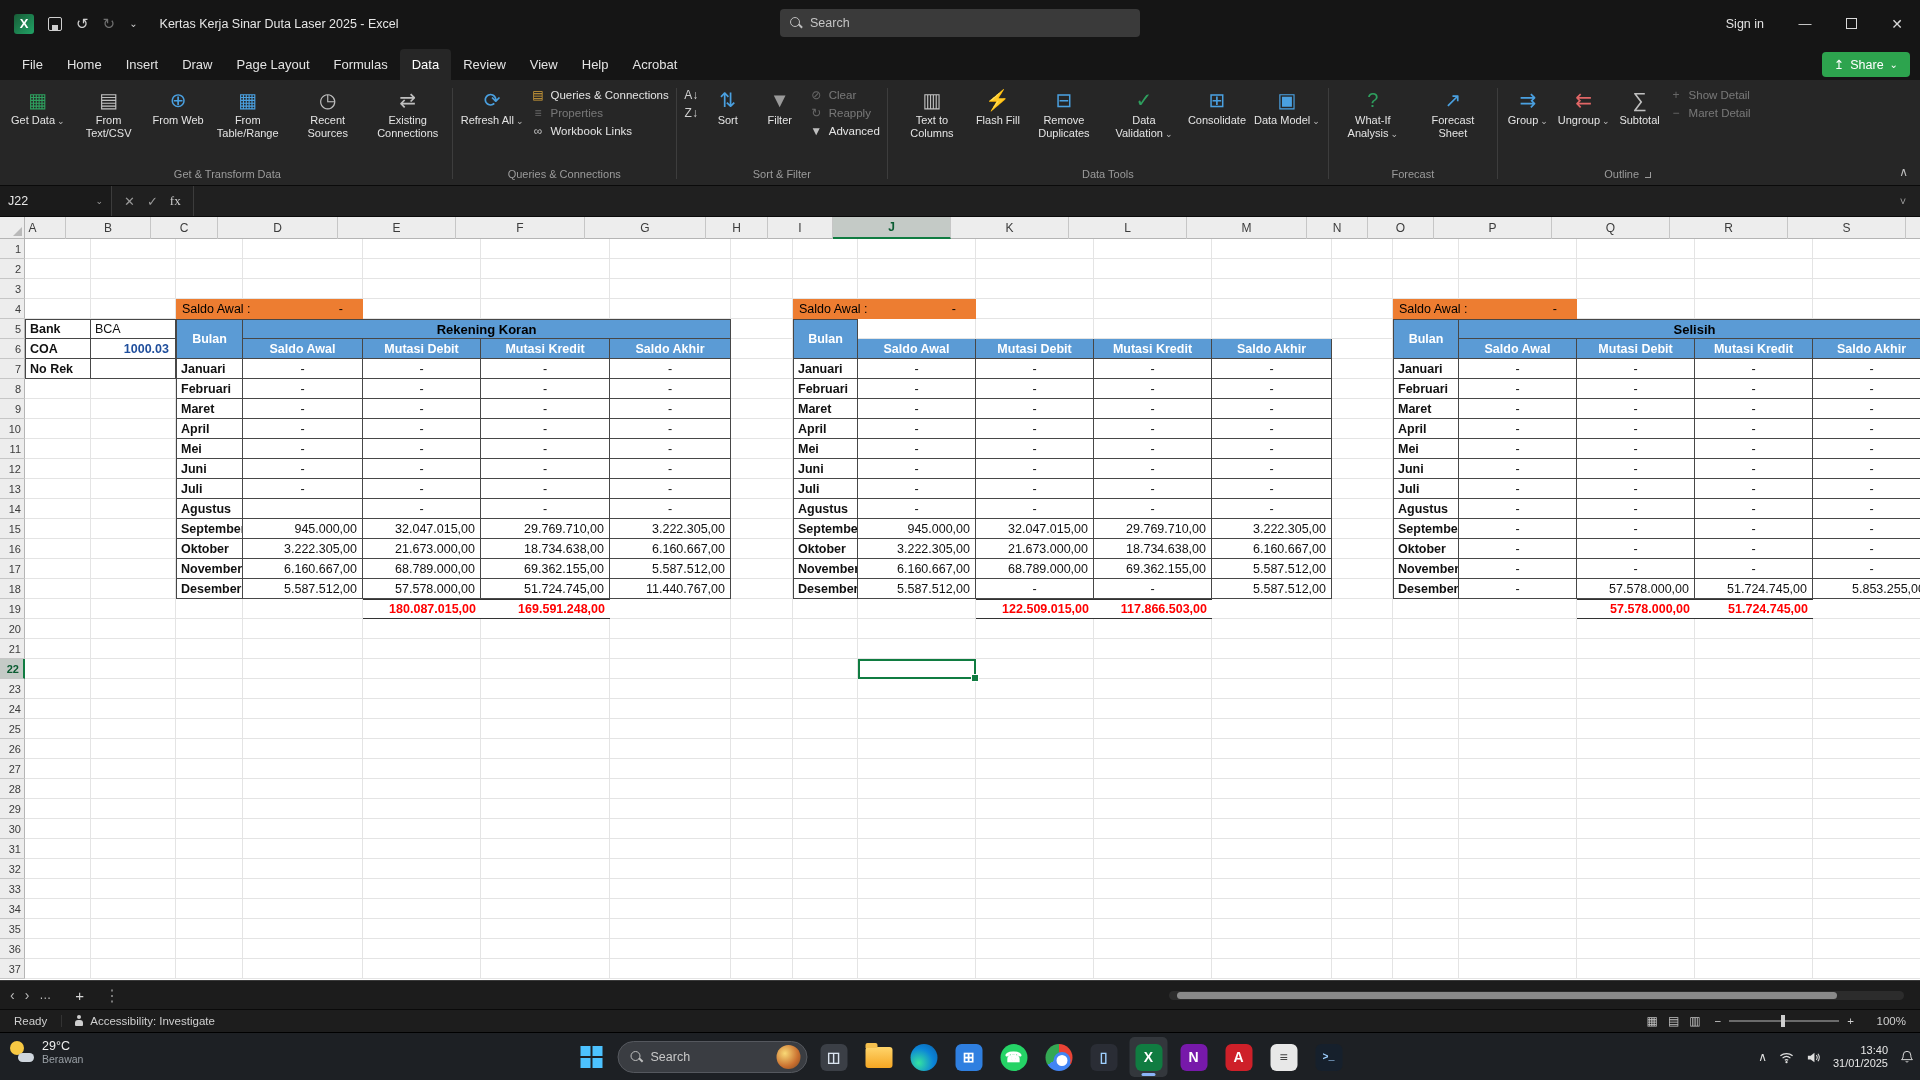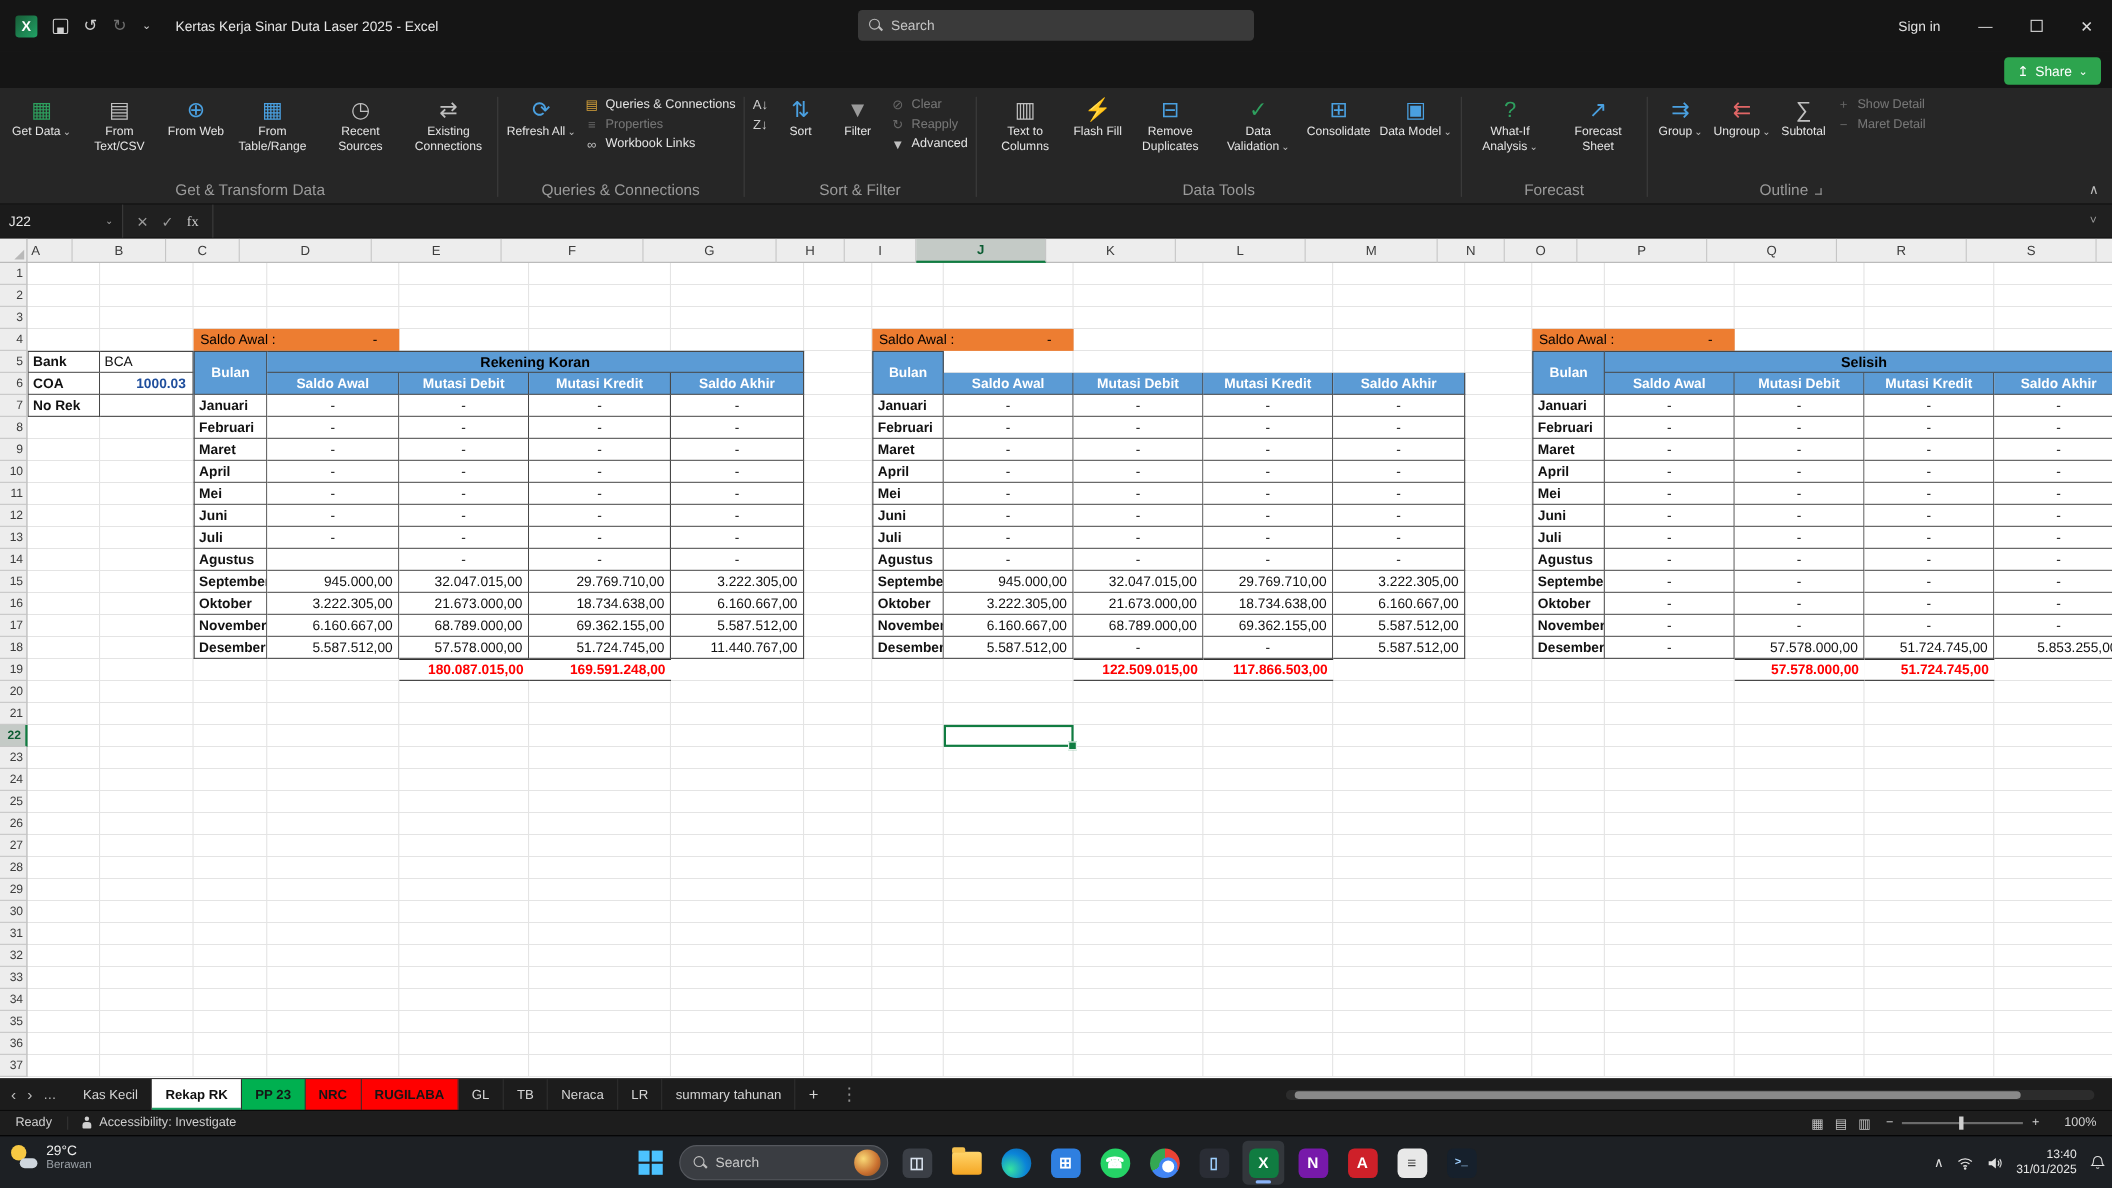--- a/index.html
+++ b/index.html
@@ -30,21 +30,21 @@
 .menubar{position:absolute;top:47px;left:0;right:0;height:33px;background:#151515;display:flex;align-items:flex-end;padding-left:10px}
 .mtab{padding:8px 12px;font-size:13px;color:#e3e3e3;border-radius:4px 4px 0 0}
 .mtab.active{background:#262626;color:#fff}
 .share-btn{margin-left:auto;margin-right:10px;margin-bottom:3px;background:#2DA44E;color:#fff;font-size:12.5px;border-radius:4px;padding:5px 12px;display:flex;align-items:center;gap:6px}
 .share-btn .caret{font-size:10px}
 
 
 .ribbon{position:absolute;top:80px;left:0;right:0;height:106px;background:#262626;border-bottom:1px solid #0a0a0a;display:flex;align-items:stretch;padding:2px 8px 0 8px}
 .rgroup{display:flex;flex-direction:column}
 .rrow{display:flex;align-items:flex-start;gap:2px;flex:1;padding-top:2px}
-.rgl{text-align:center;font-size:14px;color:#9b9b9b;padding:2px 8px 5px;white-space:nowrap}
+.rgl{text-align:center;font-size:11px;color:#9b9b9b;padding:2px 8px 5px;white-space:nowrap}
 .rgl .launcher{display:inline-block;width:6px;height:6px;border-right:1.5px solid #9b9b9b;border-bottom:1.5px solid #9b9b9b;margin-left:6px}
 .rsep{width:1px;background:#3d3d3d;margin:6px 5px}
 .rbig{display:flex;flex-direction:column;align-items:center;min-width:50px;max-width:78px;padding:4px 3px 2px;border-radius:3px}
 .ric{font-size:20px;line-height:24px;height:26px}
 .rlab{font-size:11px;line-height:13px;color:#e4e4e4;text-align:center}
 .rlab .rcaret{font-size:9px;color:#bdbdbd;margin-left:2px}
 .rstack{display:flex;flex-direction:column;gap:4px;padding:4px 2px 0 2px}
 .rsmall{display:flex;align-items:center;gap:5px;font-size:11.5px;color:#e4e4e4;white-space:nowrap}
 .ric-s{font-size:12px;width:15px;text-align:center;line-height:14px}
 .rdis{opacity:.42}
@@ -167,20 +167,33 @@
       <span class="signin">Sign in</span>
       <span class="winbtn">—</span>
       <span class="winbtn">
           <span class="maxbox"></span>
         </span>
       <span class="winbtn close">✕</span>
     </div>
   </div>
 
   <div class="menubar">
+    <div id="menu-tabs" style="display:flex;align-items:flex-end">
+        <div class="mtab">File</div>
+        <div class="mtab">Home</div>
+        <div class="mtab">Insert</div>
+        <div class="mtab">Draw</div>
+        <div class="mtab">Page Layout</div>
+        <div class="mtab">Formulas</div>
+        <div class="mtab active">Data</div>
+        <div class="mtab">Review</div>
+        <div class="mtab">View</div>
+        <div class="mtab">Help</div>
+        <div class="mtab">Acrobat</div>
+      </div>
     <div class="share-btn">
       <span>↥</span>
       <span>Share</span>
       <span class="caret">⌄</span>
     </div>
   </div>
 
   <div class="ribbon">
     <div id="ribbon-groups" style="display:flex;align-items:stretch">
         <div class="rgroup">
@@ -667,32 +680,20 @@
       </div>
     <div class="corner"></div>
   </div>
 
   <div class="tabbar">
     <div class="tab-nav">
       <span>‹</span>
       <span>›</span>
       <span style="font-size:12px;letter-spacing:2px">…</span>
     </div>
-    <div class="stabs" id="sheet-tabs">
-        <div class="stab">Kas Kecil</div>
-        <div class="stab active">Rekap RK</div>
-        <div class="stab colored" style="background: rgb(0, 176, 80);">PP 23</div>
-        <div class="stab colored" style="background: rgb(255, 0, 0);">NRC</div>
-        <div class="stab colored" style="background: rgb(255, 0, 0);">RUGILABA</div>
-        <div class="stab">GL</div>
-        <div class="stab">TB</div>
-        <div class="stab">Neraca</div>
-        <div class="stab">LR</div>
-        <div class="stab">summary tahunan</div>
-      </div>
     <div class="addtab">+</div>
     <div class="tab-split">⋮</div>
     <div class="hscroll">
       <div class="thumb"></div>
     </div>
   </div>
 
   <div class="statusbar">
     <span class="sb-ready">Ready</span>
     <span class="sb-acc">

